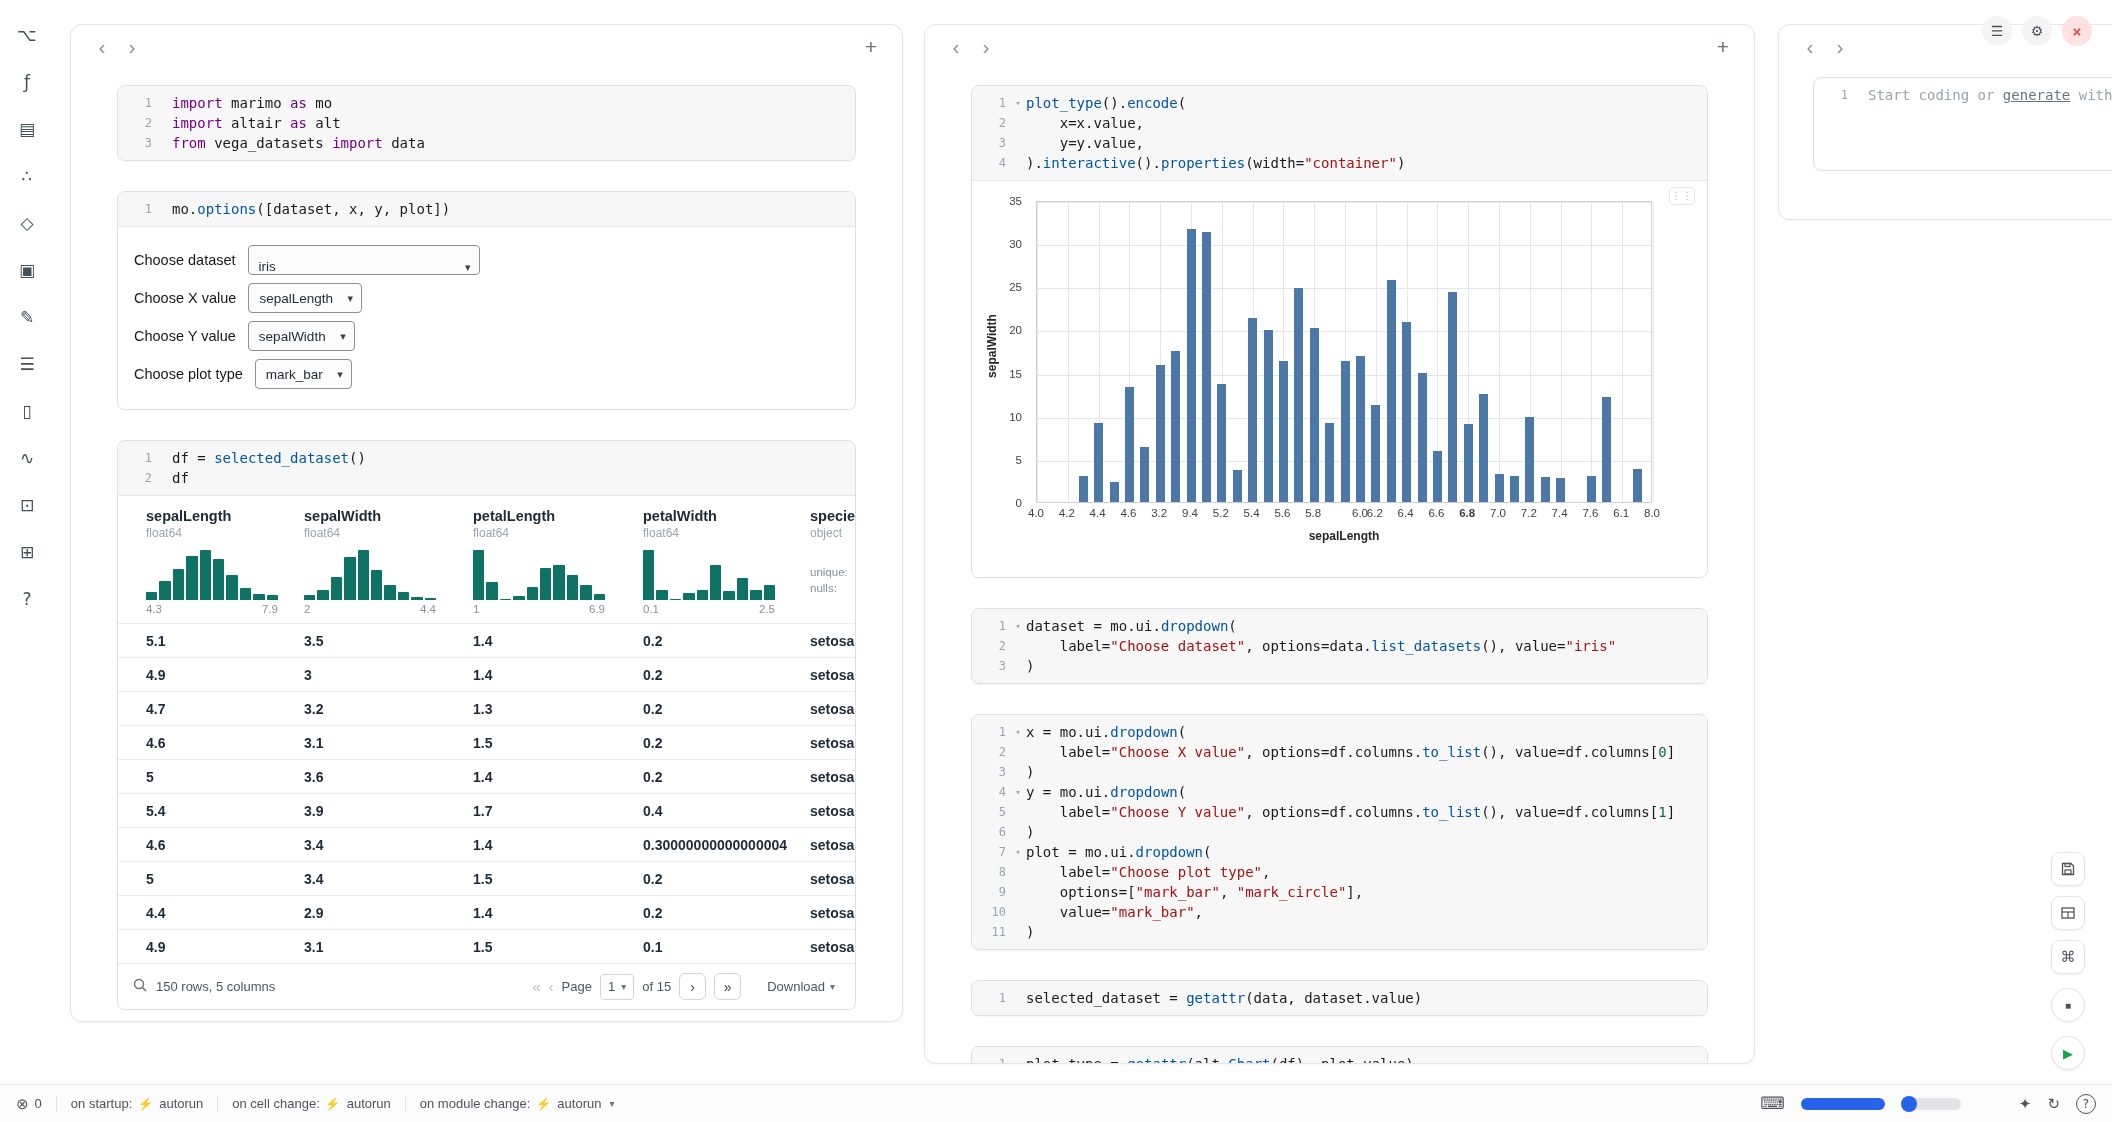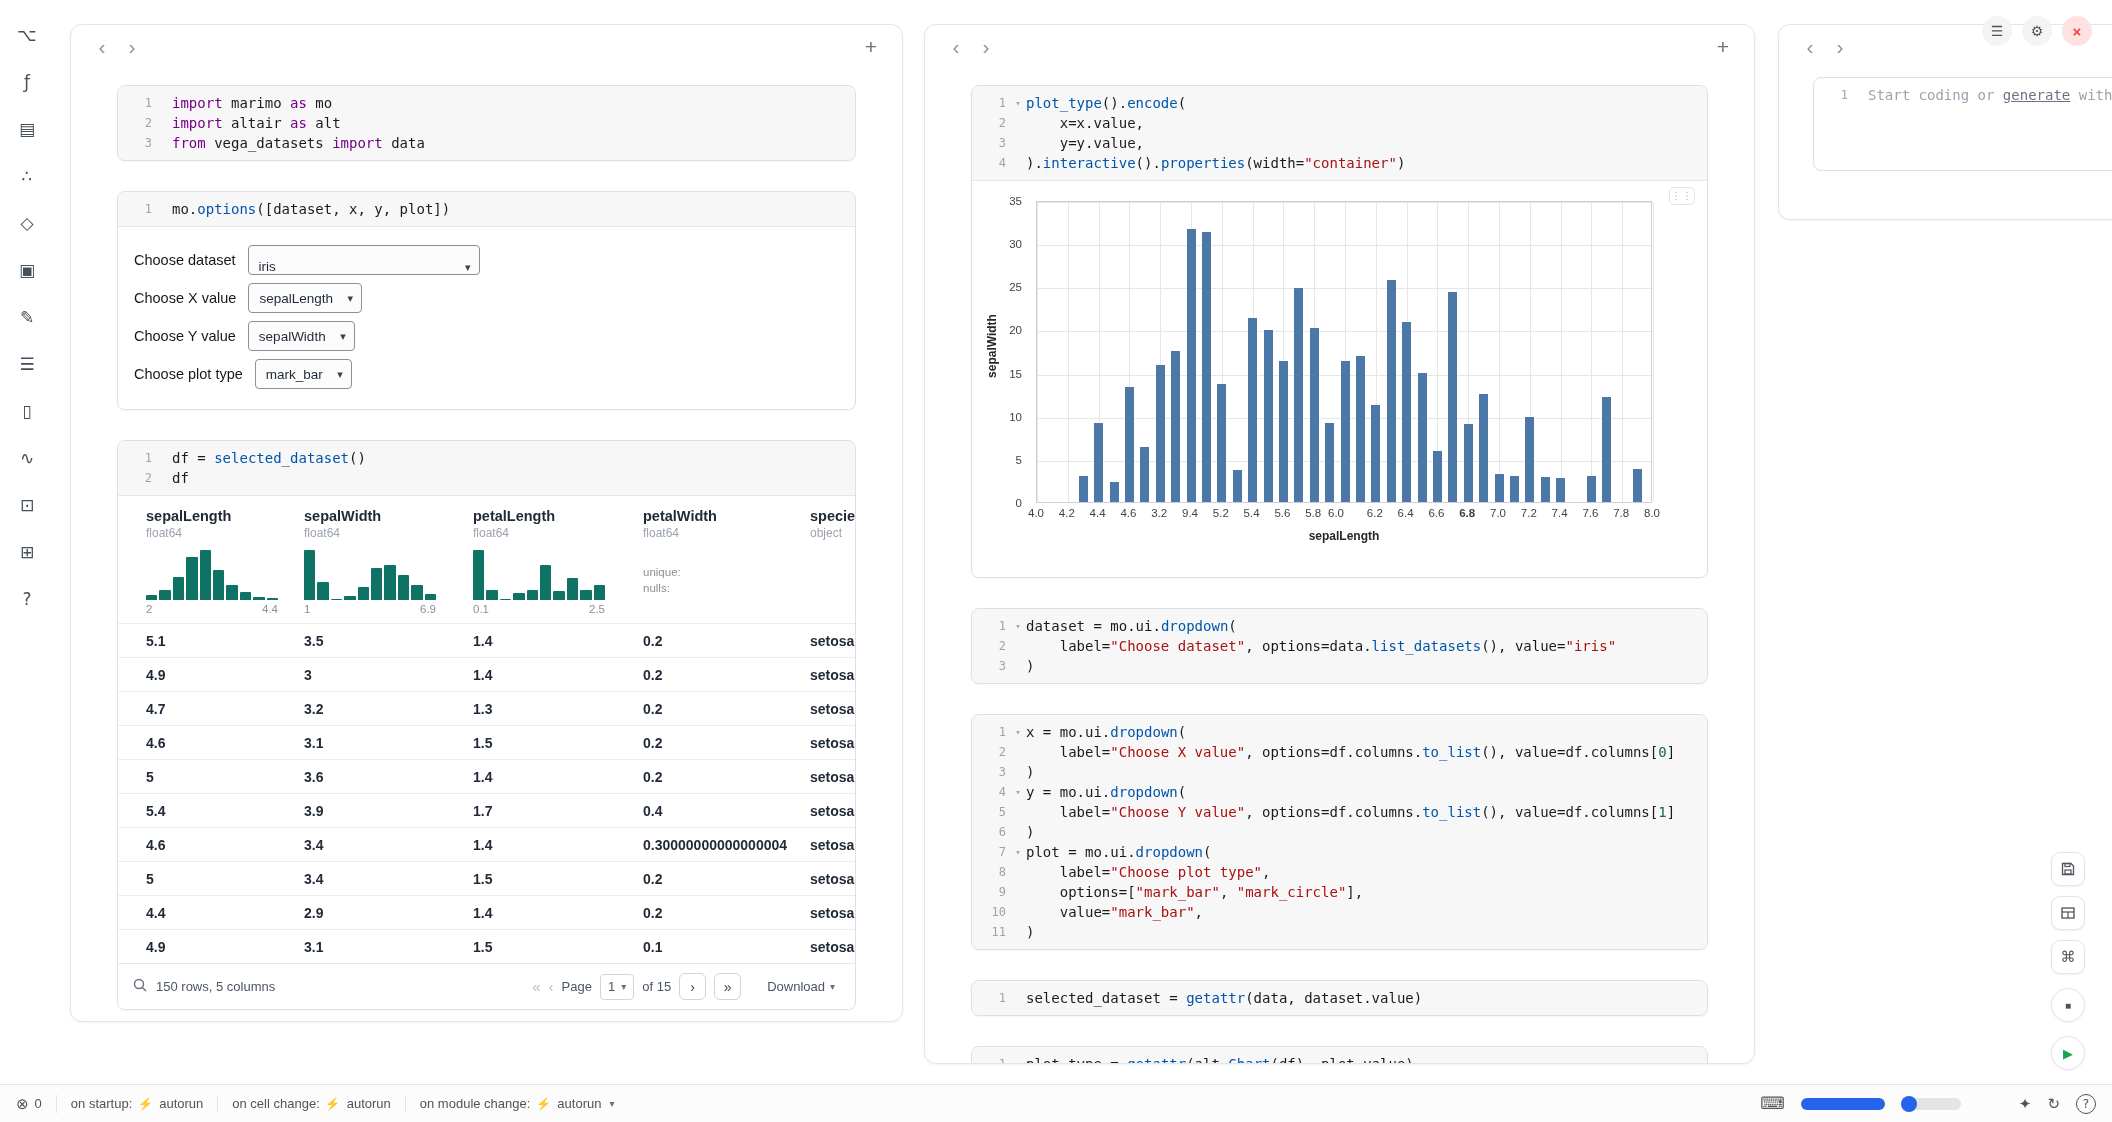--- a/index.html
+++ b/index.html
@@ -233,20 +233,38 @@
               <div class="tcell">
                 <div class="cname">petalWidth</div>
                 <div class="cdtype">float64</div>
               </div>
               <div class="tcell">
                 <div class="cname">species</div>
                 <div class="cdtype">object</div>
               </div>
             </div>
             <div class="trow thist">
+              <div class="tcell">
+                <div class="hist">
+                  <div class="hbar" style="height: 15.625%; background: rgb(14, 115, 100);"></div>
+                  <div class="hbar" style="height: 37.5%; background: rgb(14, 115, 100);"></div>
+                  <div class="hbar" style="height: 62.5%; background: rgb(14, 115, 100);"></div>
+                  <div class="hbar" style="height: 87.5%; background: rgb(14, 115, 100);"></div>
+                  <div class="hbar" style="height: 100%; background: rgb(14, 115, 100);"></div>
+                  <div class="hbar" style="height: 81.25%; background: rgb(14, 115, 100);"></div>
+                  <div class="hbar" style="height: 50%; background: rgb(14, 115, 100);"></div>
+                  <div class="hbar" style="height: 25%; background: rgb(14, 115, 100);"></div>
+                  <div class="hbar" style="height: 12.5%; background: rgb(14, 115, 100);"></div>
+                  <div class="hbar" style="height: 9.375%; background: rgb(14, 115, 100);"></div>
+                </div>
+                <div class="hlabels">
+                  <span>4.3</span>
+                  <span>7.9</span>
+                </div>
+              </div>
               <div class="tcell">
                 <div class="hist">
                   <div class="hbar" style="height: 10%; background: rgb(14, 115, 100);"></div>
                   <div class="hbar" style="height: 20%; background: rgb(14, 115, 100);"></div>
                   <div class="hbar" style="height: 46.6667%; background: rgb(14, 115, 100);"></div>
                   <div class="hbar" style="height: 86.6667%; background: rgb(14, 115, 100);"></div>
                   <div class="hbar" style="height: 100%; background: rgb(14, 115, 100);"></div>
                   <div class="hbar" style="height: 60%; background: rgb(14, 115, 100);"></div>
                   <div class="hbar" style="height: 30%; background: rgb(14, 115, 100);"></div>
                   <div class="hbar" style="height: 16.6667%; background: rgb(14, 115, 100);"></div>
@@ -499,30 +517,30 @@
               <div class="xtick" style="left: 0px;">4.0</div>
               <div class="xtick" style="left: 30.8px;">4.2</div>
               <div class="xtick" style="left: 61.6px;">4.4</div>
               <div class="xtick" style="left: 92.4px;">4.6</div>
               <div class="xtick" style="left: 123.2px;">3.2</div>
               <div class="xtick" style="left: 154px;">9.4</div>
               <div class="xtick" style="left: 184.8px;">5.2</div>
               <div class="xtick" style="left: 215.6px;">5.4</div>
               <div class="xtick" style="left: 246.4px;">5.6</div>
               <div class="xtick" style="left: 277.2px;">5.8</div>
-              <div class="xtick" style="left: 300px;">6.0</div>
+              <div class="xtick" style="left: 324px;">6.0</div>
               <div class="xtick" style="left: 338.8px;">6.2</div>
               <div class="xtick" style="left: 369.6px;">6.4</div>
               <div class="xtick" style="left: 400.4px;">6.6</div>
               <div class="xtick" style="left: 431.2px; font-weight: bold;">6.8</div>
               <div class="xtick" style="left: 462px;">7.0</div>
               <div class="xtick" style="left: 492.8px;">7.2</div>
               <div class="xtick" style="left: 523.6px;">7.4</div>
               <div class="xtick" style="left: 554.4px;">7.6</div>
-              <div class="xtick" style="left: 585.2px;">7.8</div>
+              <div class="xtick" style="left: 585.2px;">6.1</div>
               <div class="xtick" style="left: 616px;">8.0</div>
             </div>
           <div class="xtitle">sepalLength</div>
         </div>
       </div>
     </div>
 
     <div class="cell">
       <div class="codeblock">
           <div class="cl"><span class="gut">1</span><span class="fold">▾</span><span class="src"><span class="tk-pl">dataset </span><span class="tk-op">=</span><span class="tk-pl"> mo.ui.</span><span class="tk-fn">dropdown</span><span class="tk-pl">(</span></span></div>

